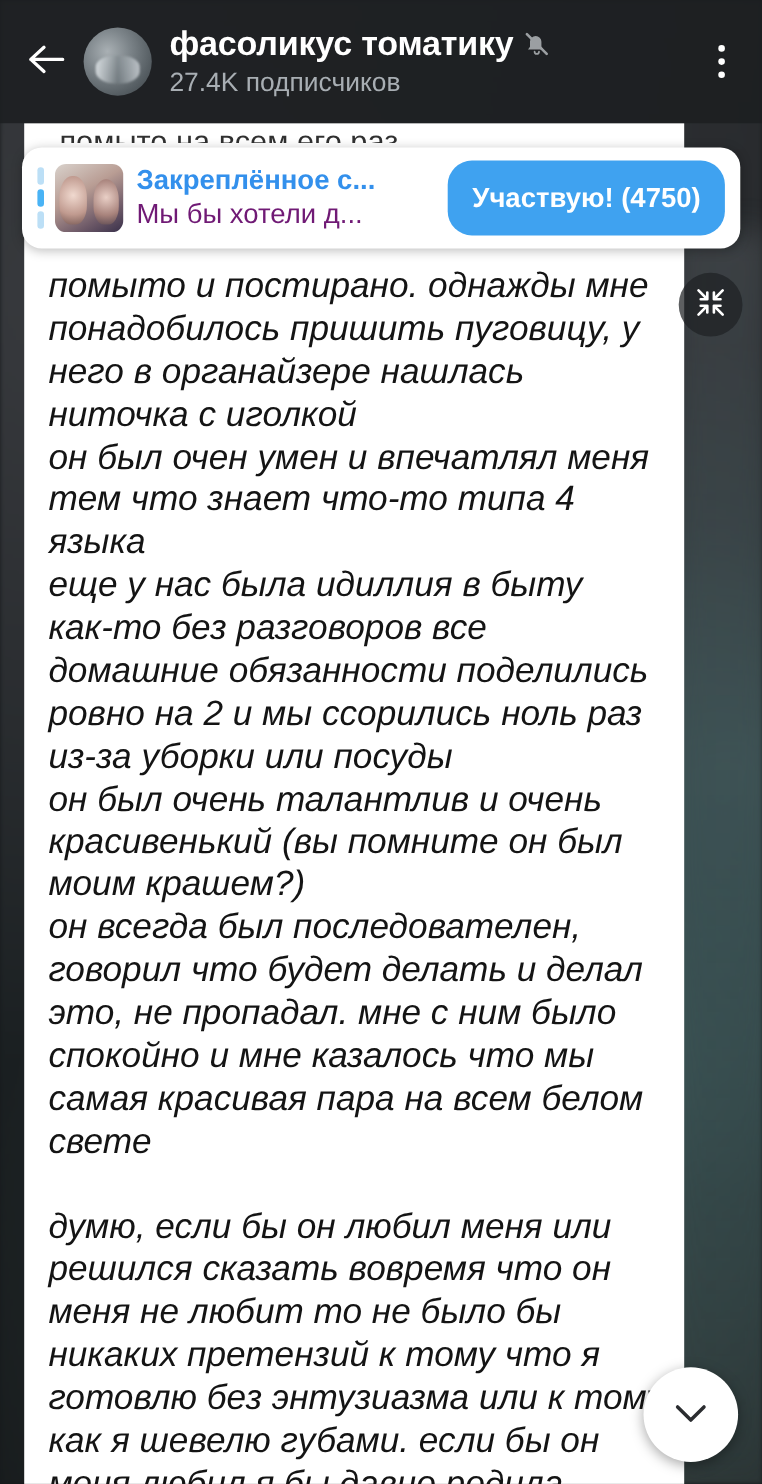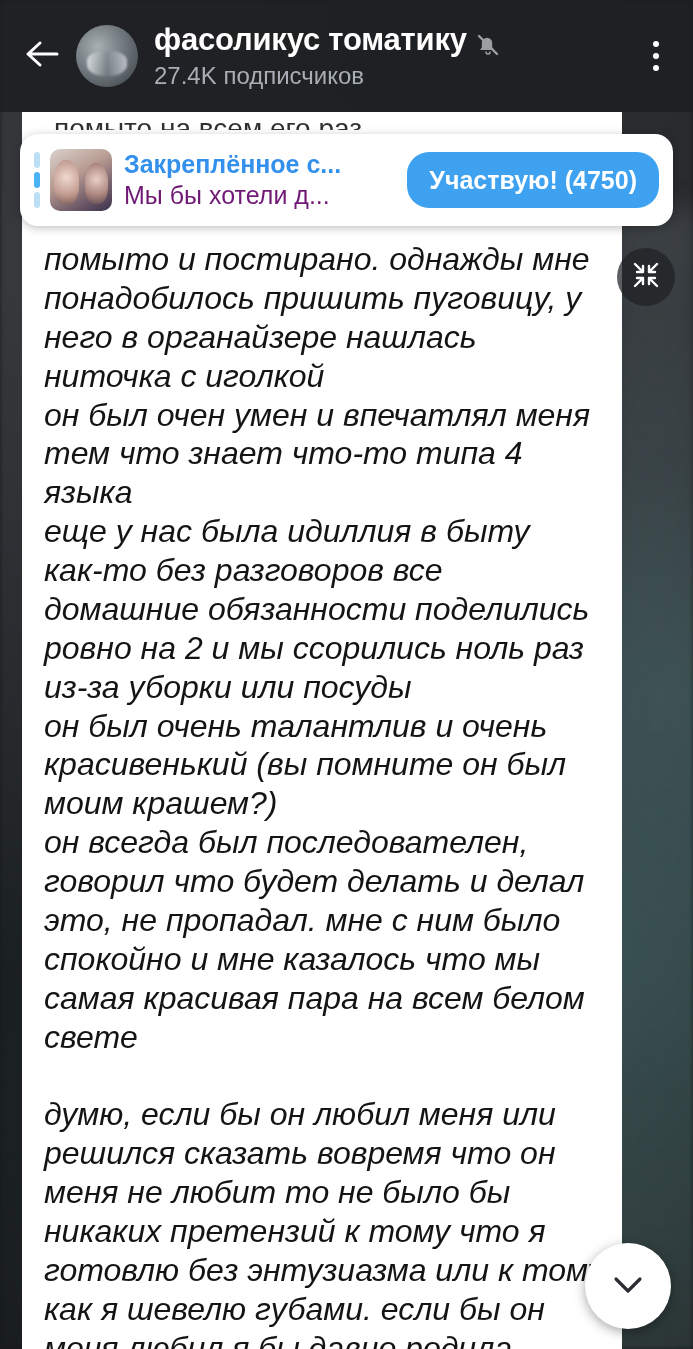--- a/index.html
+++ b/index.html
@@ -72,21 +72,21 @@
   .avatar::after {
     content: "";
     position: absolute;
     left: 18%; top: 42%;
     width: 64%; height: 40%;
     background: linear-gradient(90deg, rgba(230,235,238,0.8), rgba(120,130,135,0.5), rgba(215,220,225,0.75));
     border-radius: 40% 40% 45% 45%;
     filter: blur(1px);
   }
   .title-block { flex: 1 1 auto; min-width: 0; }
-  .chan-title-row { display: flex; align-items: flex-end; gap: 8px; }
+  .chan-title-row { display: flex; align-items: center; gap: 8px; }
   .chan-title {
     color: #ffffff;
     font-size: 31px;
     font-weight: bold;
     white-space: nowrap;
     overflow: hidden;
     text-overflow: clip;
     max-width: 360px;
     letter-spacing: -0.2px;
   }
@@ -204,21 +204,21 @@
     margin-top: 2px;
   }
   .join-btn {
     flex: 0 0 auto;
     background: #3fa2f0;
     color: #ffffff;
     font-size: 25px;
     font-weight: bold;
     border: none;
     border-radius: 22px;
-    height: 56px;
+    height: 68px;
     padding: 0 22px;
     margin-left: 8px;
     white-space: nowrap;
   }
 
   
   .collapse-btn {
     position: absolute;
     right: 18px;
     top: 248px;

